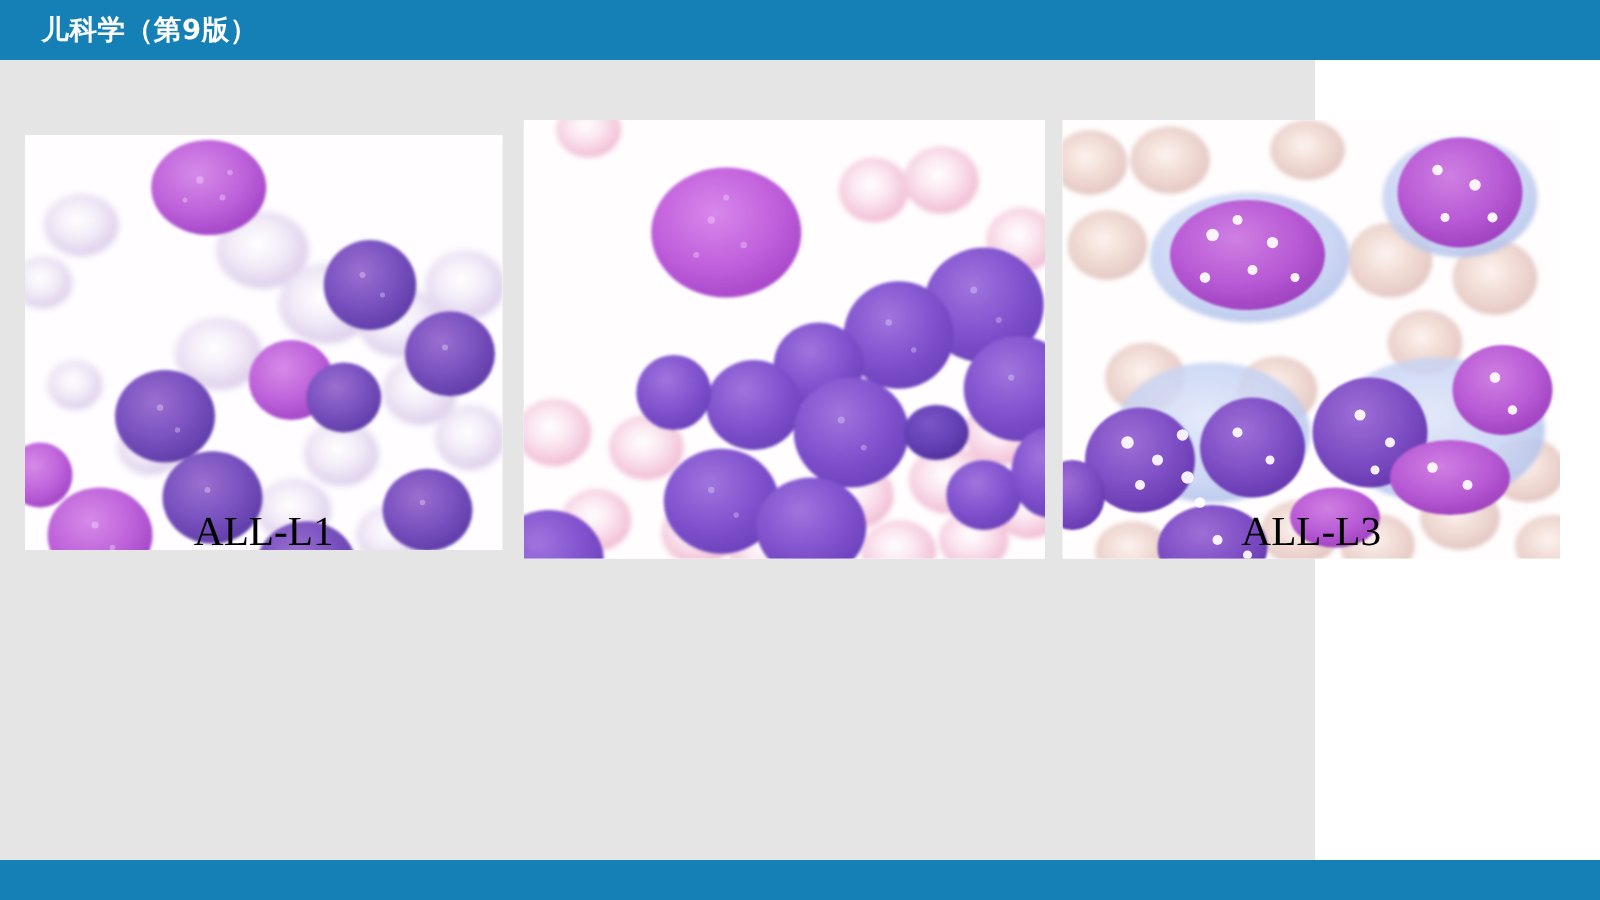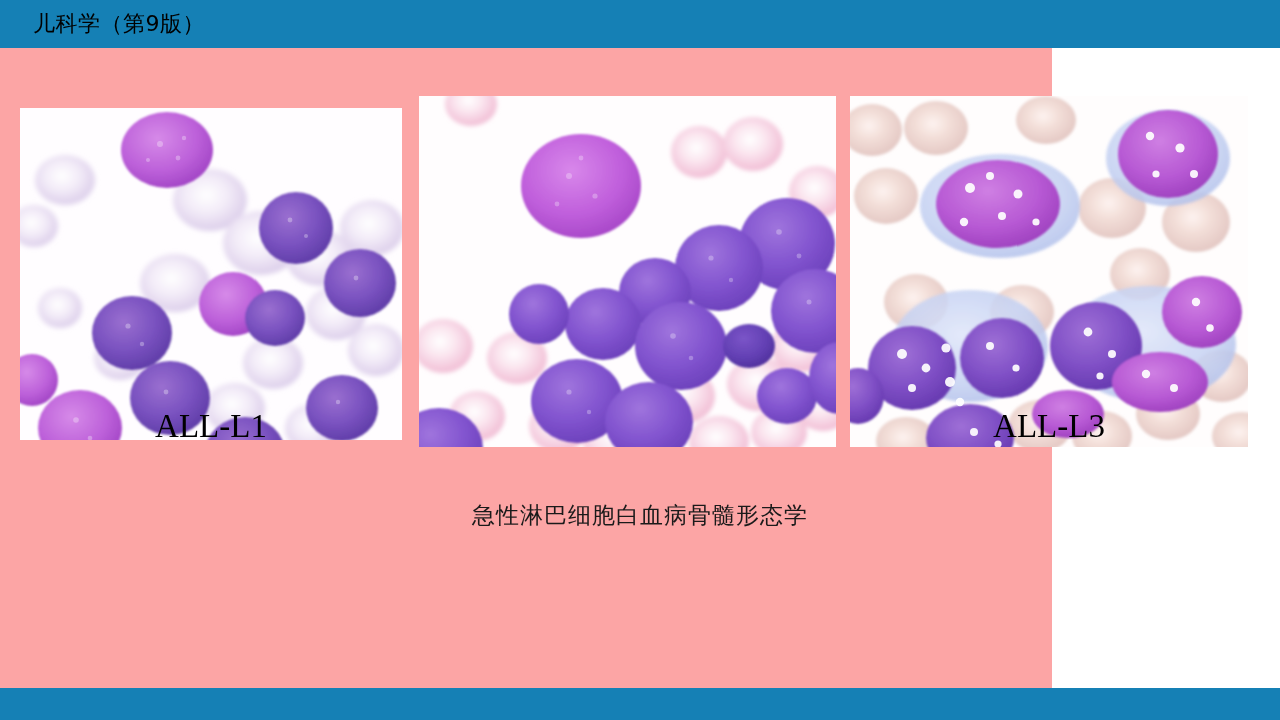--- a/index.html
+++ b/index.html
@@ -20,23 +20,23 @@
     position: absolute;
     left: 0; top: 0;
     width: 1280px;
     height: 48px;
     background: #1580b5;
   }
   .top-bar-title {
     position: absolute;
     left: 33px;
     top: 9px;
-    color: #000000;
+    color: #ffffff;
     font-size: 22px;
-    font-weight: normal;
+    font-weight: bold;
     letter-spacing: 0.5px;
     white-space: nowrap;
     font-family: "DejaVu Sans", "Liberation Sans", sans-serif;
   }
 
   
   .bottom-bar {
     position: absolute;
     left: 0;
     top: 688px;
@@ -44,21 +44,21 @@
     height: 32px;
     background: #1580b5;
   }
 
   
   .slide-body {
     position: absolute;
     left: 0; top: 48px;
     width: 1052px;
     height: 640px;
-    background: #fca5a5;
+    background: #e5e5e5;
   }
 
   
   .figure {
     position: absolute;
     overflow: hidden;
     background: #fefdff;
   }
   #figure-l1 { left: 20px;  top: 60px; width: 382px; height: 332px; }
   #figure-l2 { left: 419px; top: 48px; width: 417px; height: 351px; }
@@ -382,17 +382,16 @@
           <circle cx="148" cy="348" r="3.6"></circle>
       </g>
     </svg>
   </div>
 
   <div class="figure-caption" id="caption-l1">ALL-L1</div>
 
 
   <div class="figure-caption" id="caption-l3">ALL-L3</div>
 
-  <div class="main-caption">急性淋巴细胞白血病骨髓形态学</div>
 
 </div>
 
 <div class="bottom-bar"></div>
 
 </body></html>

